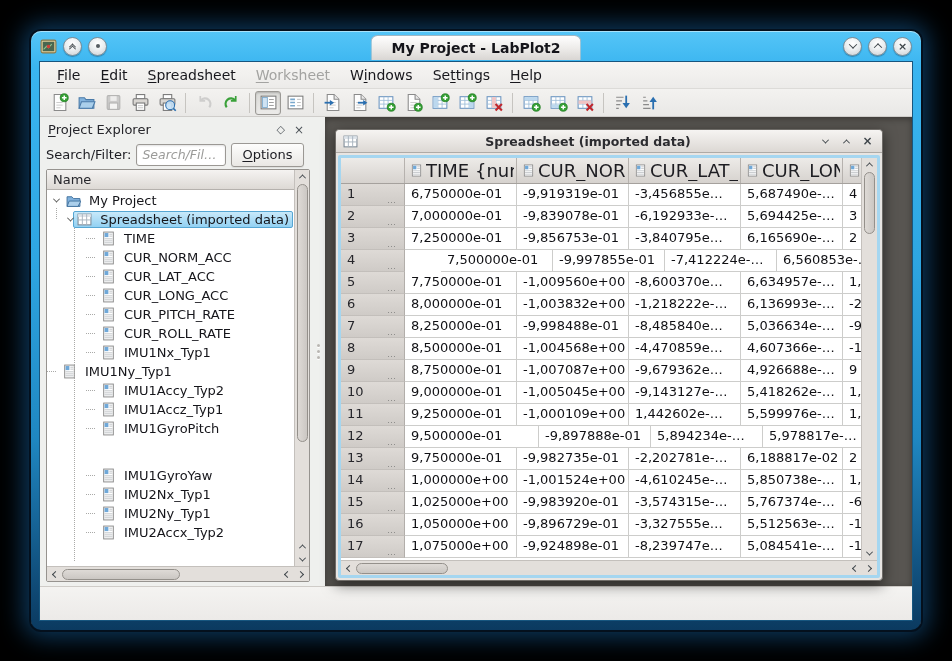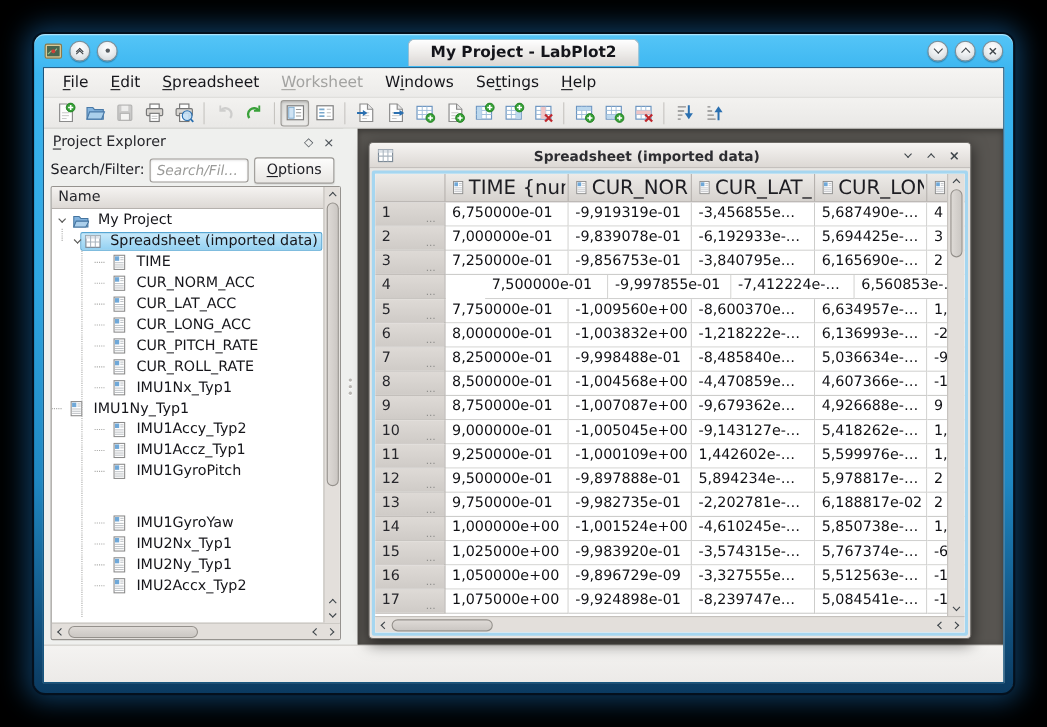--- a/index.html
+++ b/index.html
@@ -785,21 +785,21 @@
                   <div class="trow">
                     <div class="rowhdr"><span>11</span><span class="dots">…</span></div>
                     <div class="tcell" style="width: 112px;">9,250000e-01</div>
                     <div class="tcell" style="width: 112px;">-1,000109e+00</div>
                     <div class="tcell" style="width: 112px;">1,442602e-…</div>
                     <div class="tcell" style="width: 102px;">5,599976e-…</div>
                     <div class="tcell cut">1,</div>
                   </div>
                   <div class="trow">
                     <div class="rowhdr"><span>12</span><span class="dots">…</span></div>
-                    <div class="tcell" style="width: 112px;">9,500000e-01</div>
+                    <div class="tcell" style="width: 134px;">9,500000e-01</div>
                     <div class="tcell" style="width: 112px;">-9,897888e-01</div>
                     <div class="tcell" style="width: 112px;">5,894234e-…</div>
                     <div class="tcell" style="width: 102px;">5,978817e-…</div>
                     <div class="tcell cut">2</div>
                   </div>
                   <div class="trow">
                     <div class="rowhdr"><span>13</span><span class="dots">…</span></div>
                     <div class="tcell" style="width: 112px;">9,750000e-01</div>
                     <div class="tcell" style="width: 112px;">-9,982735e-01</div>
                     <div class="tcell" style="width: 112px;">-2,202781e-…</div>
@@ -818,21 +818,21 @@
                     <div class="rowhdr"><span>15</span><span class="dots">…</span></div>
                     <div class="tcell" style="width: 112px;">1,025000e+00</div>
                     <div class="tcell" style="width: 112px;">-9,983920e-01</div>
                     <div class="tcell" style="width: 112px;">-3,574315e-…</div>
                     <div class="tcell" style="width: 102px;">5,767374e-…</div>
                     <div class="tcell cut">-6</div>
                   </div>
                   <div class="trow">
                     <div class="rowhdr"><span>16</span><span class="dots">…</span></div>
                     <div class="tcell" style="width: 112px;">1,050000e+00</div>
-                    <div class="tcell" style="width: 112px;">-9,896729e-09</div>
+                    <div class="tcell" style="width: 112px;">-9,896729e-01</div>
                     <div class="tcell" style="width: 112px;">-3,327555e…</div>
                     <div class="tcell" style="width: 102px;">5,512563e-…</div>
                     <div class="tcell cut">-1</div>
                   </div>
                   <div class="trow">
                     <div class="rowhdr"><span>17</span><span class="dots">…</span></div>
                     <div class="tcell" style="width: 112px;">1,075000e+00</div>
                     <div class="tcell" style="width: 112px;">-9,924898e-01</div>
                     <div class="tcell" style="width: 112px;">-8,239747e…</div>
                     <div class="tcell" style="width: 102px;">5,084541e-…</div>

